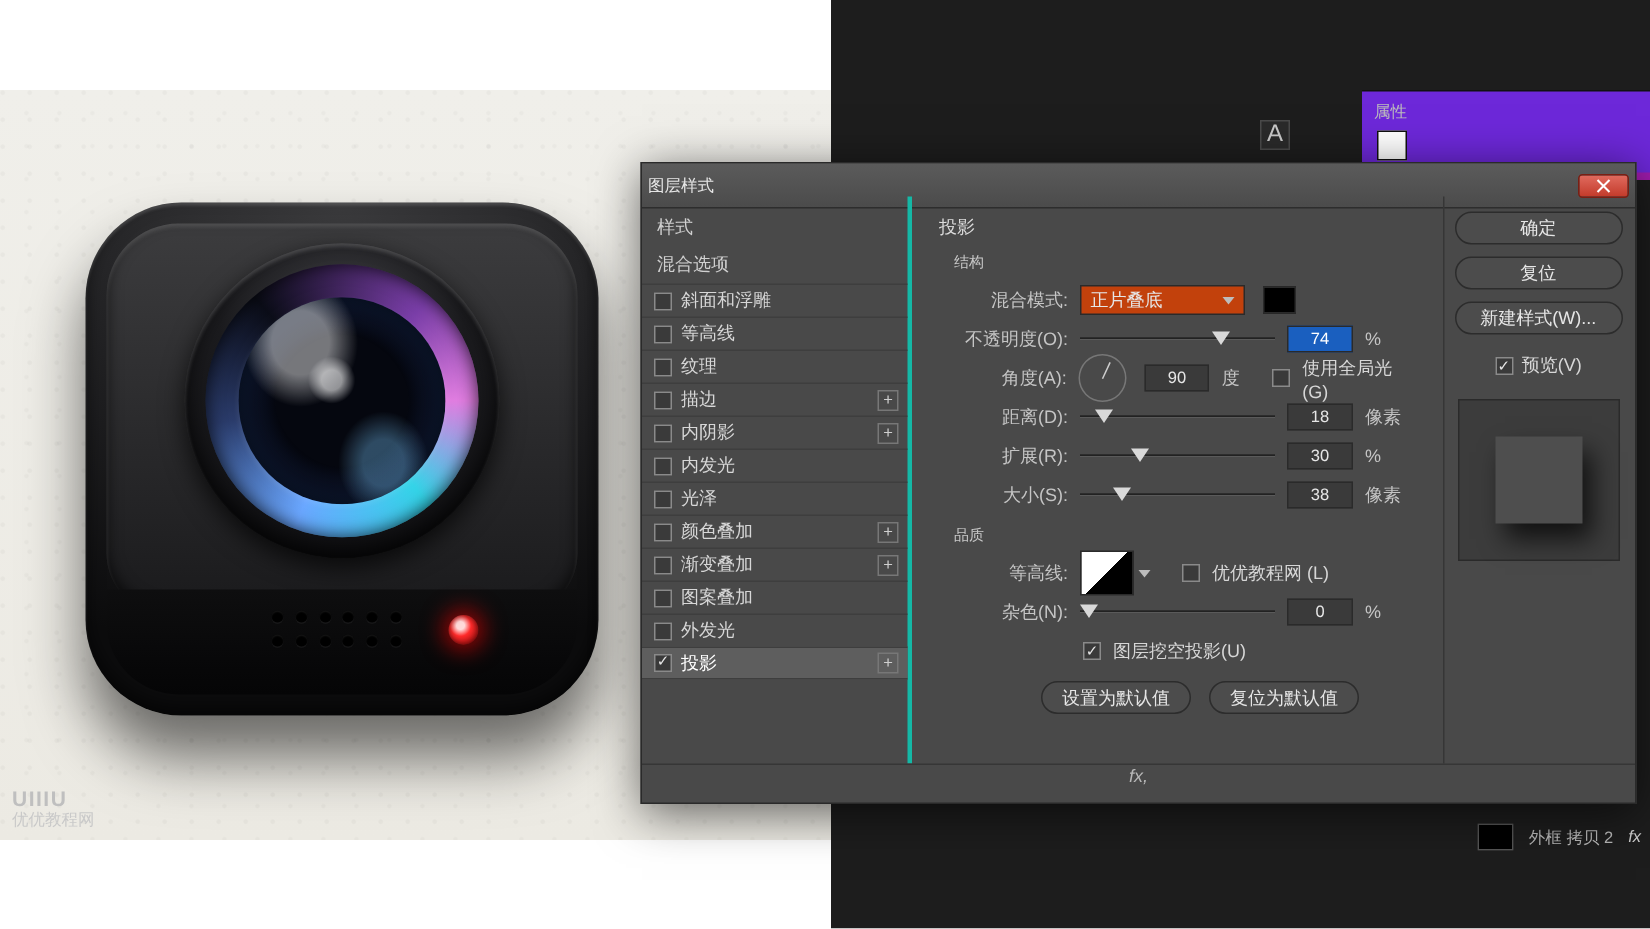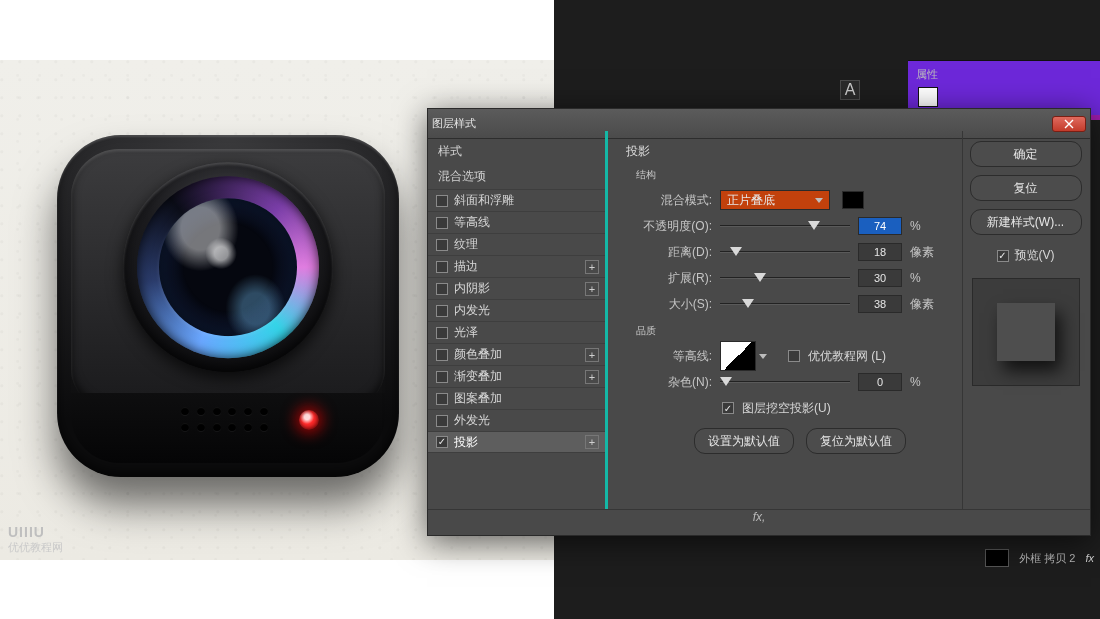--- a/index.html
+++ b/index.html
@@ -164,21 +164,21 @@
   width:36px; height:30px; border:1px solid #2a2a2a;
   background:linear-gradient(135deg,#fff 0 50%,#000 50% 100%);
   position:relative;
 }
 .contour-sw::after{content:""; position:absolute; right:-12px; top:12px; border-left:4px solid transparent; border-right:4px solid transparent; border-top:5px solid #bdbdbd;}
 
 .btnrow { display:flex; gap:12px; margin-top:8px; margin-left:68px;}
 .pillbtn {
   min-width:100px; height:22px; border:1px solid #2c2c2c; border-radius:11px;
   background:#4c4c4c; color:#e6e6e6; display:flex; align-items:center; justify-content:center;
-  font-size:12px; padding:12px 12px;
+  font-size:12px; padding:0 12px;
 }
 
 .rightcol { width:128px; padding:10px 10px 10px 8px; border-left:1px solid #363636; display:flex; flex-direction:column; align-items:center; gap:8px;}
 .rightcol .pillbtn{ width:112px;}
 .prev-cb { display:flex; align-items:center; gap:6px; margin-top:4px;}
 .preview {
   width:108px; height:108px; background:#3c3c3c; border:1px solid #2a2a2a; margin-top:6px;
   display:flex; align-items:center; justify-content:center;
 }
 .preview .sq{ width:58px; height:58px; background:#4e4e4e; box-shadow: 6px 10px 16px rgba(0,0,0,.7);}
@@ -330,20 +330,28 @@
         <div class="row">
           <span class="k">不透明度(O):</span>
           <div class="slider">
               <div class="track"></div>
               <div class="knob" style="left:88px"></div>
             </div>
           <span class="val selnum">74</span>
           <span class="unit">%</span>
         </div>
 
+        <div class="row">
+          <span class="k">角度(A):</span>
+          <div class="angle"></div>
+          <span class="val">90</span>
+          <span class="unit">度</span>
+          <span class="chk-inline"></span>
+          <span>使用全局光 (G)</span>
+        </div>
 
         <div class="row">
           <span class="k">距离(D):</span>
           <div class="slider">
               <div class="track"></div>
               <div class="knob" style="left:10px"></div>
             </div>
           <span class="val">18</span>
           <span class="unit">像素</span>
         </div>

